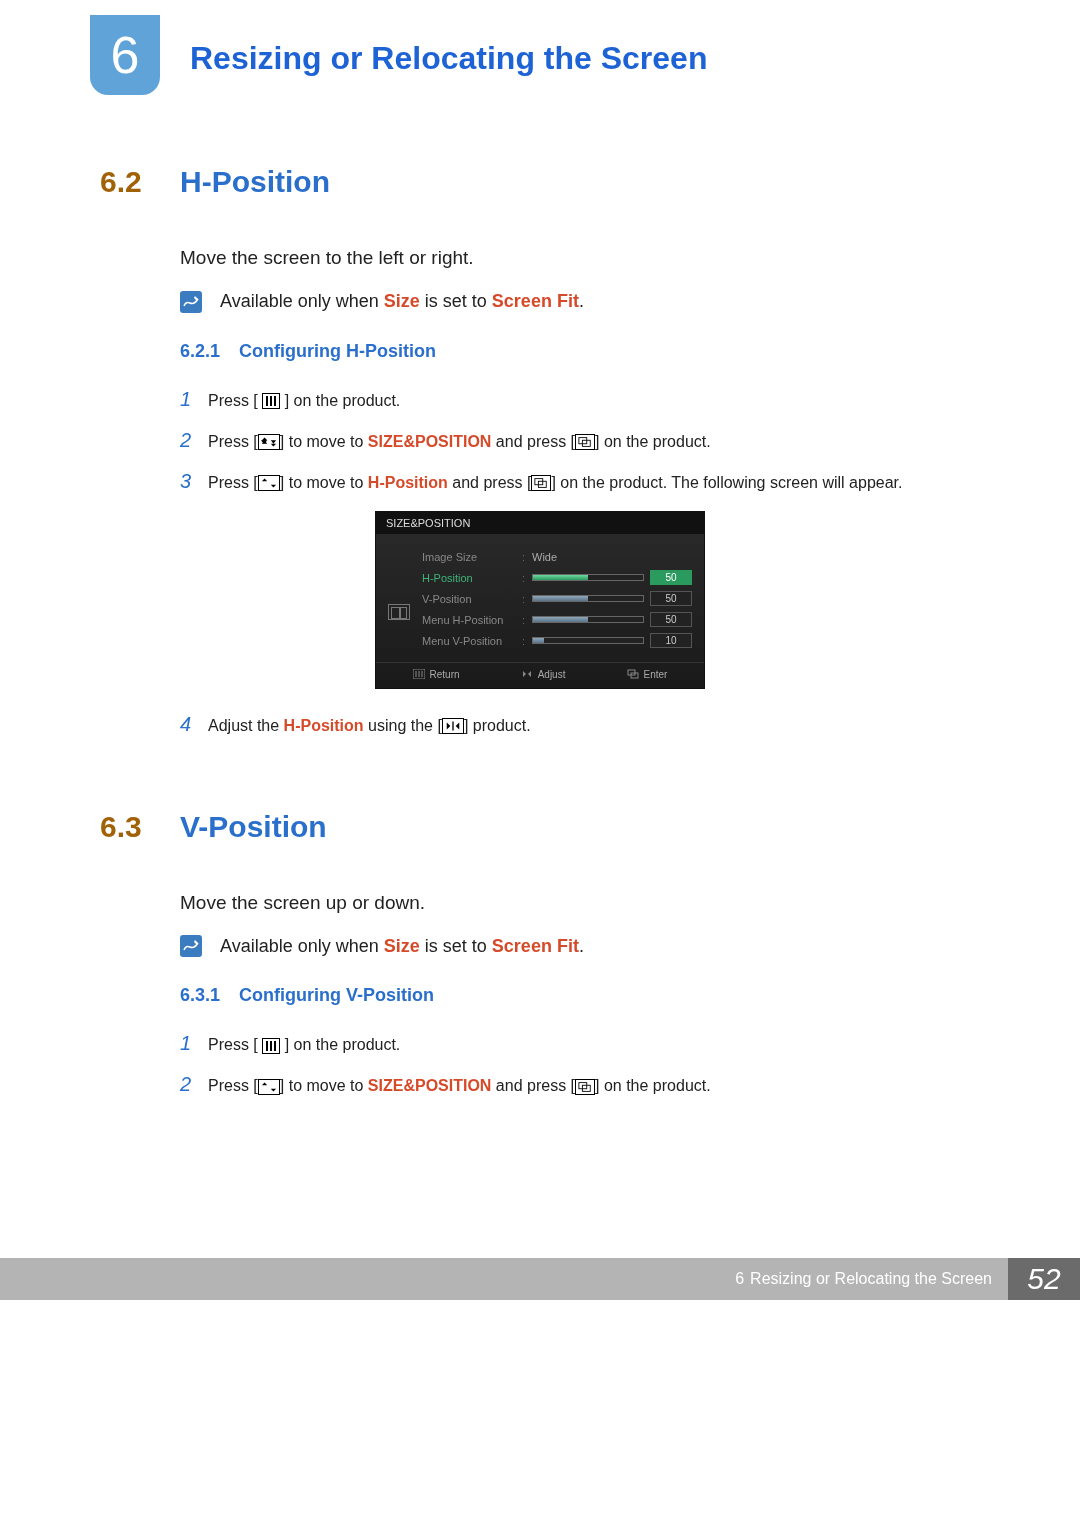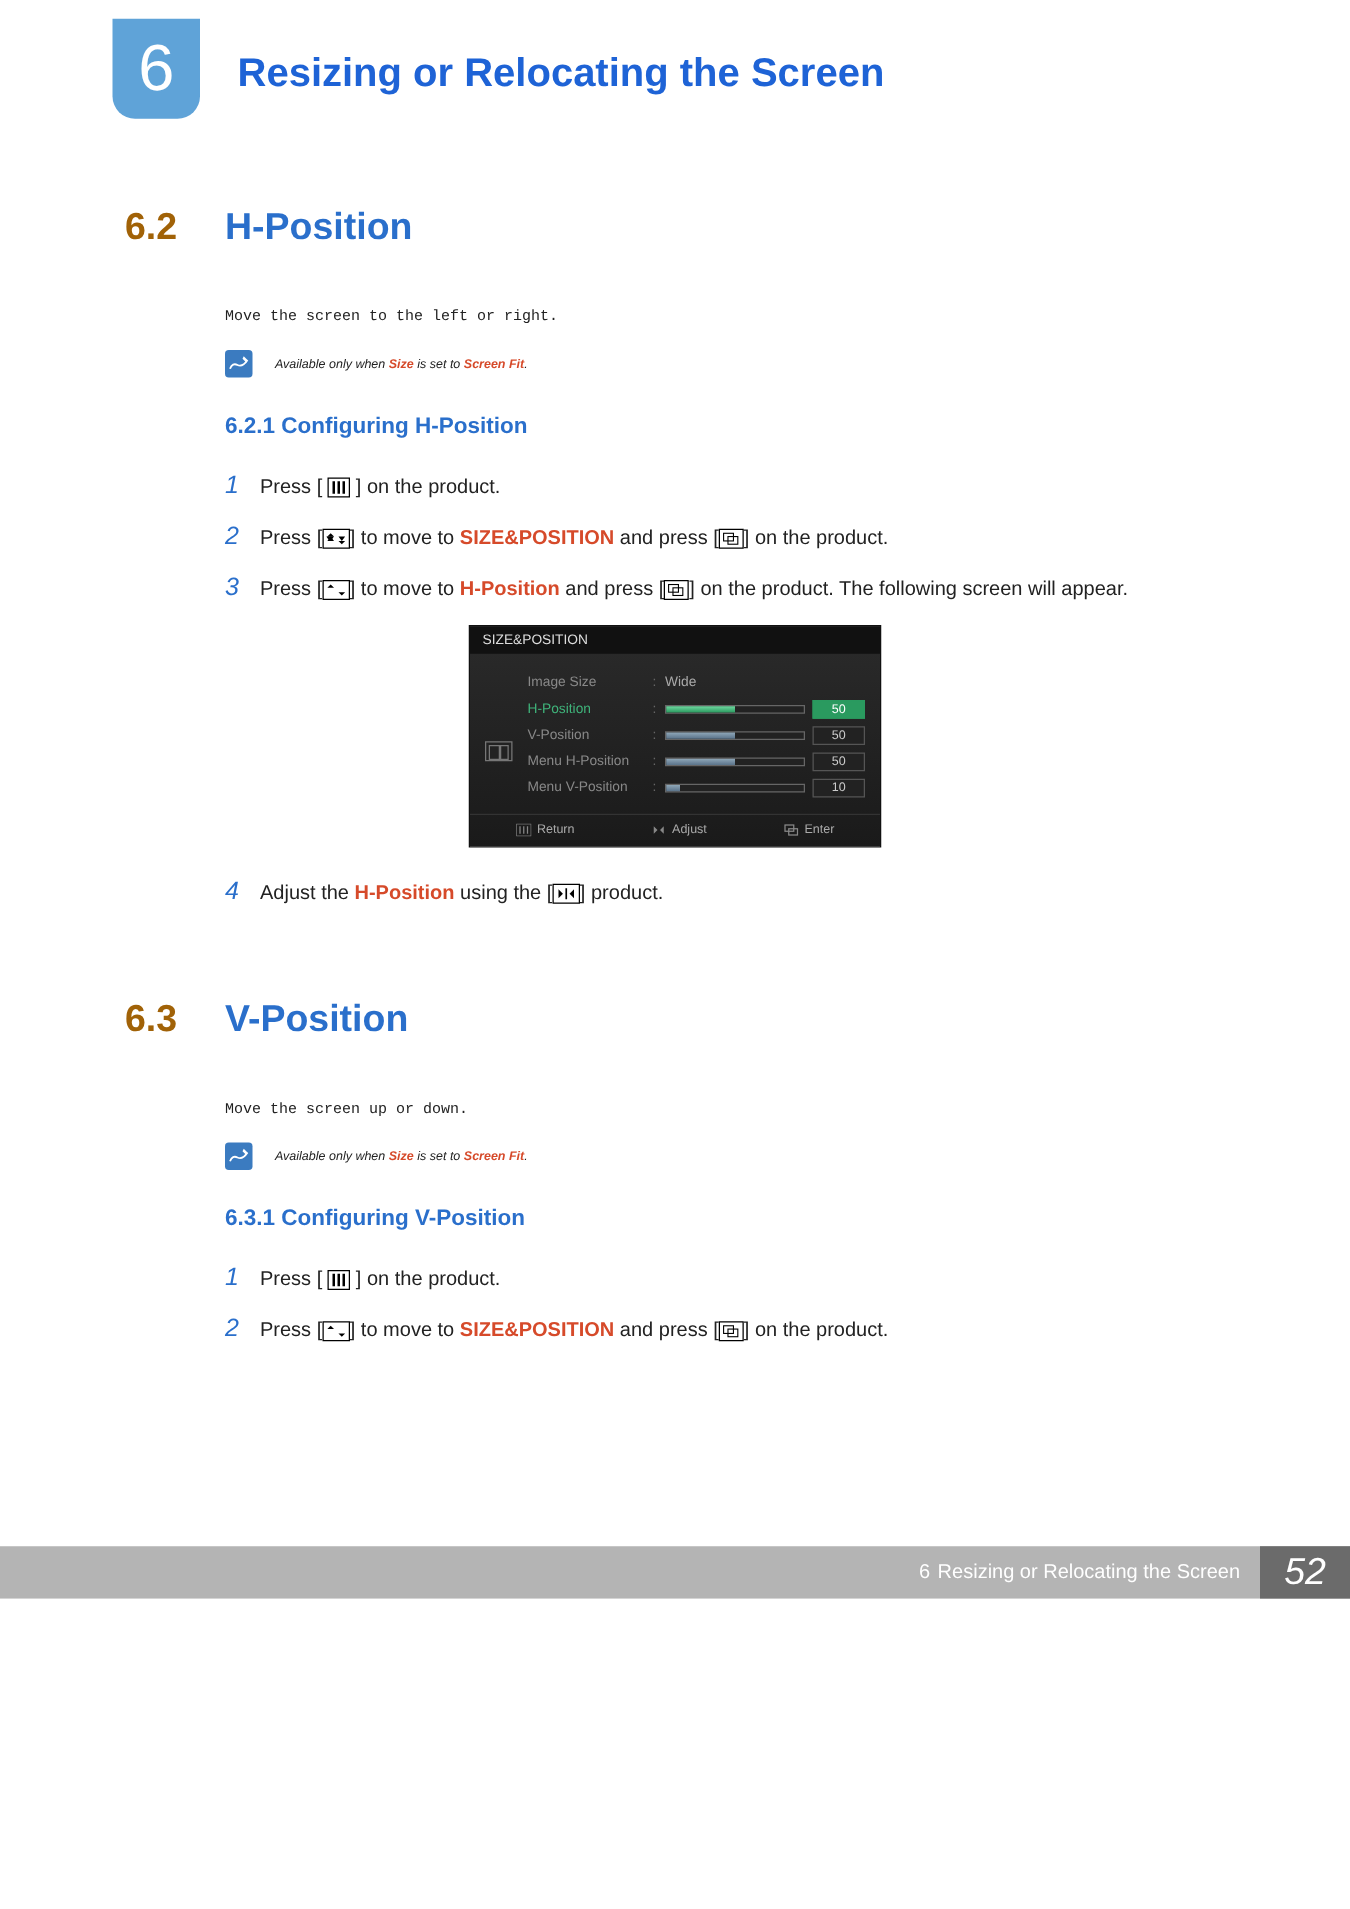--- a/index.html
+++ b/index.html
@@ -49,52 +49,51 @@
     font-weight: bold;
     width: 80px;
   }
   .sec-title {
     color: #2A6FCB;
     font-size: 30px;
     font-weight: bold;
   }
   .body-text {
     margin-left: 80px;
-    font-size: 12px;
+    font-size: 19px;
     line-height: 1.5;
     margin-bottom: 18px;
     color: #222;
-    font-family: Liberation Mono, monospace;
   }
   .note-row {
     display: flex;
     align-items: center;
     margin-left: 80px;
     margin-bottom: 28px;
   }
   .note-icon {
     width: 22px; height: 22px;
     background: #3B7BC0;
     border-radius: 3px;
     margin-right: 18px;
     position: relative;
     flex-shrink: 0;
   }
   .note-icon svg { position: absolute; top:2px; left:2px; }
-  .note-text { font-size: 10px; color: #222; font-style: italic; }
+  .note-text { font-size: 18px; color: #222; }
   .hl { color: #D64A2A; font-weight: bold; }
   .subsec-head {
     margin-left: 80px;
     color: #2A6FCB;
     font-weight: bold;
     font-size: 18px;
     margin-top: 10px;
     margin-bottom: 26px;
   }
-  .subsec-num { }
+  .subsec-num { margin-right: 14px; }
   .step-list { margin-left: 80px; }
   .step {
     display: flex;
     align-items: baseline;
     margin-bottom: 16px;
     font-size: 16px;
   }
   .step-num {
     color: #2A6FCB;
     font-style: italic;

